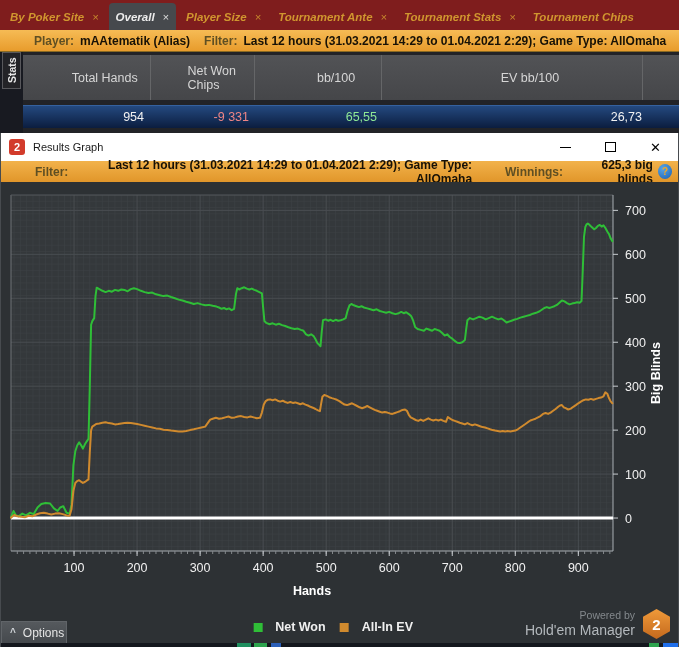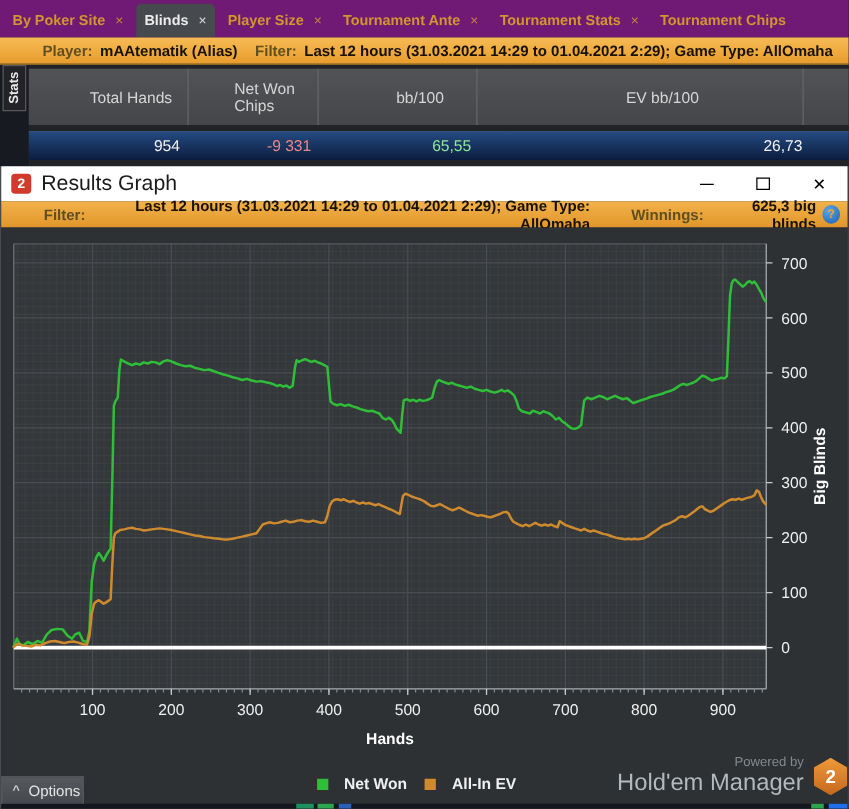--- a/index.html
+++ b/index.html
@@ -1,20 +1,20 @@
 <!DOCTYPE html>
 <html><head>
 <meta charset="utf-8">
 <style>
   * {margin:0;padding:0;box-sizing:border-box;}
   html,body {width:679px;height:647px;}
   body {position:relative;background:#2a2a2c;font-family:"Liberation Sans",sans-serif;overflow:hidden;}
 
   
-  .tabbar {position:absolute;top:0;left:0;width:679px;height:30px;background:#701a75;display:flex;align-items:flex-end;overflow:hidden;white-space:nowrap;}
+  .tabbar {position:absolute;top:0;left:0;width:679px;height:30px;background:#7f1d1d;display:flex;align-items:flex-end;overflow:hidden;white-space:nowrap;font-style:italic;}
   .tab {display:flex;align-items:center;height:27px;padding:0 7px;margin-left:3px;color:#d0962f;font-size:11.5px;font-weight:700;gap:8px;flex:none;cursor:default;}
   .tab.active {background:#46494d;color:#ececec;border-radius:4px 4px 0 0;}
   .tab-close {font-size:11px;font-weight:400;opacity:.9;}
   .tab:last-child .tab-close {display:none;}
 
   
   .playerbar {position:absolute;top:30px;left:0;width:679px;height:22px;background:linear-gradient(#f6bb55,#e89c2c);display:flex;align-items:center;gap:6px;padding:0 6px;font-size:12px;color:#171106;border-bottom:1px solid #8a6a22;}
   .bar-label {color:#5f4f23;font-weight:600;margin-left:28px;}
   .bar-value {font-weight:700;text-align:right;}
 
@@ -26,60 +26,60 @@
   .hcell {display:flex;align-items:center;justify-content:center;border-left:1px solid #656668;height:100%;padding-left:36px;}
   .hcell.first {border-left:none;}
   .w1{width:129px}.w2{width:105px}.w3{width:128px}.w4{width:265px}.w5{flex:1}
   .stats-row {position:absolute;left:23px;top:53px;width:656px;height:23px;display:flex;background:linear-gradient(#24497f,#0b1d3f);border-top:1px solid #35619e;font-size:12.5px;font-weight:400;}
   .rcell {display:flex;align-items:center;justify-content:flex-end;padding-right:8px;height:100%;}
 
   
   .window {position:absolute;left:0;top:133px;width:679px;height:514px;background:#2d3134;border-left:1px solid #474b4f;border-right:1px solid #474b4f;}
   .titlebar {position:absolute;top:0;left:0;right:0;height:28px;background:#ffffff;display:flex;align-items:center;padding-left:8px;gap:8px;}
   .title-icon {width:16px;height:16px;border-radius:3px;background:#d23b2b;color:#fff;font-size:11px;font-weight:700;display:flex;align-items:center;justify-content:center;flex:none;}
-  .title-text {font-size:17px;color:#1a1a1a;}
+  .title-text {font-size:11px;color:#1a1a1a;}
   .win-controls {margin-left:auto;display:flex;height:100%;}
   .wc {width:45px;height:100%;display:flex;align-items:center;justify-content:center;}
   .min-glyph {width:11px;height:1px;background:#000;}
   .max-glyph {width:11px;height:10px;border:1px solid #000;}
   .close-glyph {font-size:13px;color:#000;}
 
   .filterbar {position:absolute;top:28px;left:0;right:0;height:21px;background:linear-gradient(#f2b24b,#e1962a);display:flex;align-items:center;gap:5px;padding:0 6px;font-size:12px;color:#171106;}
   .help-icon {margin-left:auto;width:15px;height:15px;border-radius:50%;background:radial-gradient(circle at 35% 30%,#58a6e8,#1b5fb0);color:#f5a623;font-weight:700;font-size:10px;display:flex;align-items:center;justify-content:center;}
 
   .content {position:absolute;top:49px;left:0;right:0;bottom:0;background:#2d3134;}
   #chart-svg {position:absolute;top:0;left:0;}
   .tick {fill:#f0f0f0;font-size:12.5px;font-family:"Liberation Sans",sans-serif;}
   .axis-label {fill:#ffffff;font-size:12.5px;font-weight:700;font-family:"Liberation Sans",sans-serif;}
 
   .bottombar {position:absolute;left:0;right:0;top:415px;height:50px;}
   .options-btn {position:absolute;left:0;bottom:3px;width:66px;height:23px;background:linear-gradient(#55595d,#45494d);border:1px solid #606468;color:#e4e4e4;font-size:12px;display:flex;align-items:center;gap:7px;padding:0 8px;cursor:default;}
   .caret {font-size:10px;color:#cfd3d7;font-weight:700;}
   .legend {position:absolute;left:50%;transform:translateX(-54%);bottom:13px;display:flex;gap:14px;align-items:center;color:#f0f0f0;font-size:12.5px;font-weight:700;}
   .legend-item {display:flex;align-items:center;gap:13px;}
   .swatch {width:9px;height:9px;flex:none;}
-  .powered {position:absolute;right:0;bottom:8px;display:flex;align-items:center;gap:8px;}
+  .powered {position:absolute;right:8px;bottom:8px;display:flex;align-items:center;gap:8px;}
   .powered-text {text-align:right;line-height:1.2;}
   .powered-by {font-size:10.5px;color:#84898d;}
-  .brand {font-size:19px;color:#b3b8bc;}
+  .brand {font-size:14px;color:#b3b8bc;}
   .badge {width:27px;height:30px;clip-path:polygon(50% 0,100% 26%,100% 74%,50% 100%,0 74%,0 26%);background:linear-gradient(#ef9a3a,#c4691d);color:#fff;font-weight:700;font-size:15px;display:flex;align-items:center;justify-content:center;}
 
   .bottom-specks {position:absolute;left:0;right:0;bottom:0;height:4px;background:#14171d;}
   .speck {position:absolute;bottom:0;height:4px;}
 </style>
 </head>
 <body>
 
 <div class="tabbar">
   <div class="tab">
     <span>By Poker Site</span>
     <span class="tab-close">×</span>
   </div>
   <div class="tab active">
-    <span>Blinds</span>
+    <span>Overall</span>
     <span class="tab-close">×</span>
   </div>
   <div class="tab">
     <span>Player Size</span>
     <span class="tab-close">×</span>
   </div>
   <div class="tab">
     <span>Tournament Ante</span>
     <span class="tab-close">×</span>
   </div>

